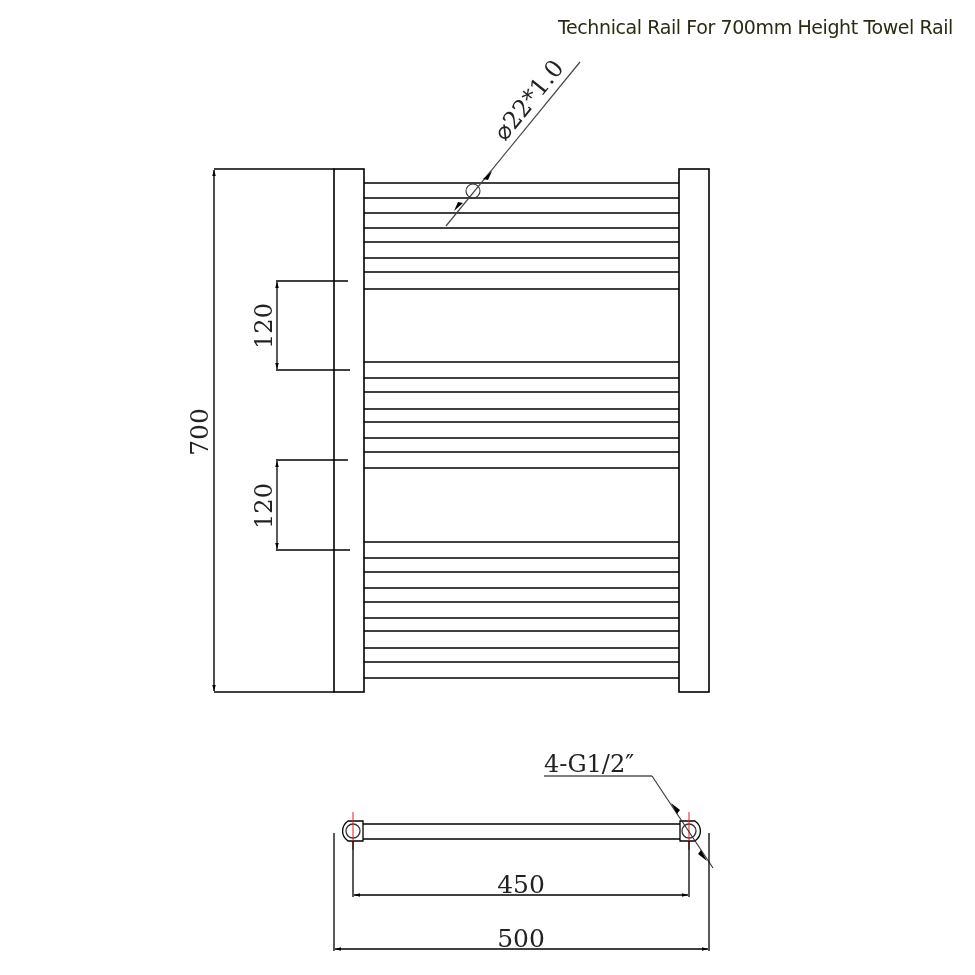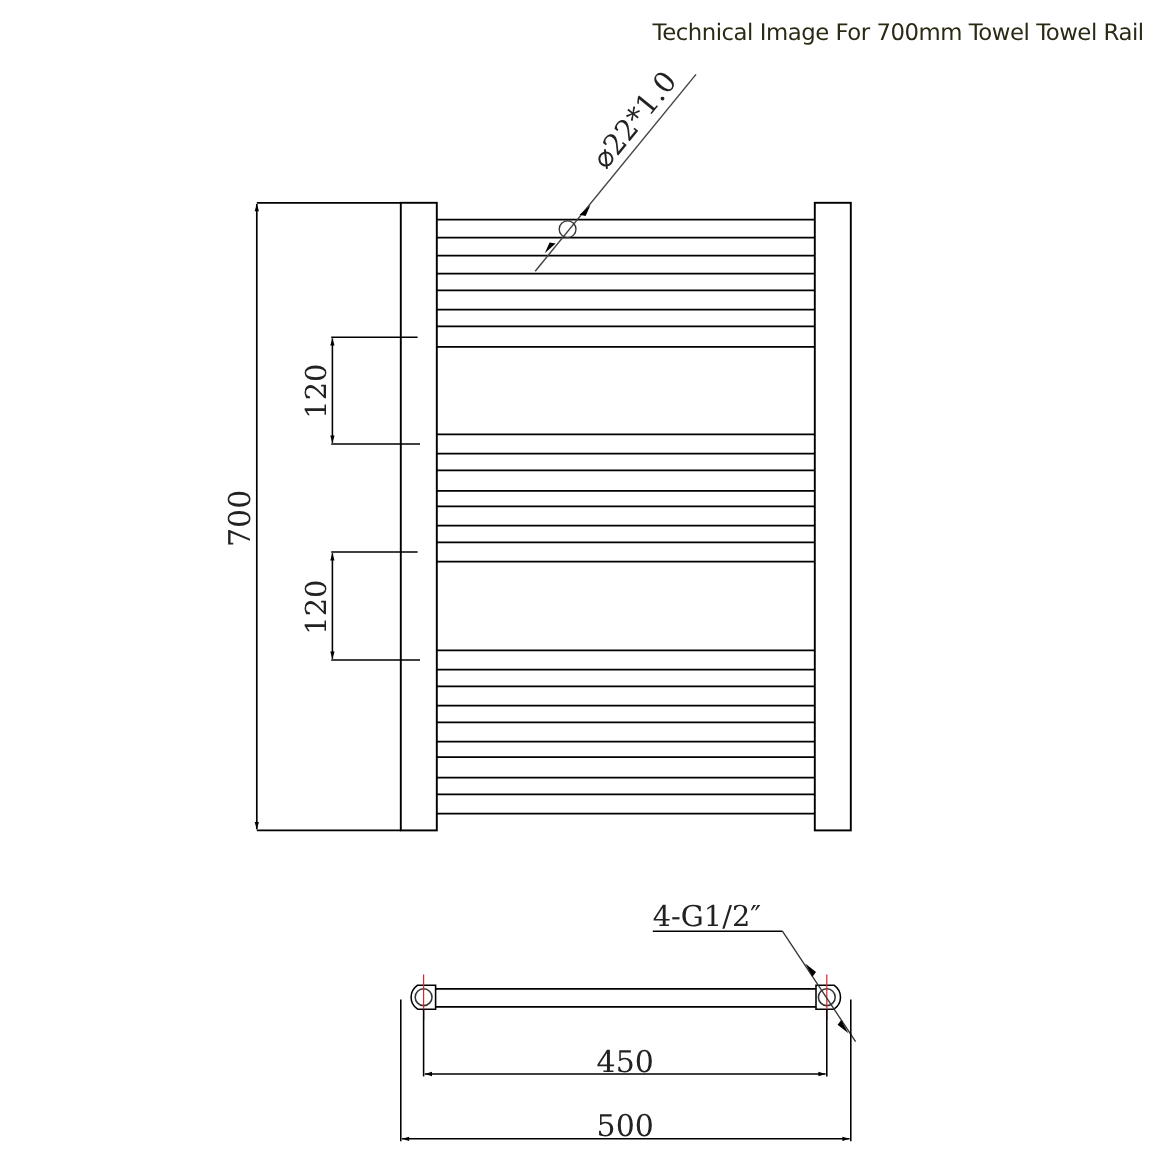--- a/index.html
+++ b/index.html
@@ -9,21 +9,21 @@
     font-family: "DejaVu Sans", sans-serif; font-size: 19px; color: #2b2a14;
     letter-spacing: -0.4px; white-space: nowrap;
   }
   svg { position: absolute; left: 0; top: 0; }
   .dimtxt { font-family: "DejaVu Serif", serif; font-size: 25px; fill: #222; }
   .dimtxt-sm { font-family: "DejaVu Serif", serif; font-size: 24px; fill: #222; }
 </style>
 </head>
 <body>
 
-<div class="title">Technical Image For 700mm Towel Towel Rail</div>
+<div class="title">Technical Rail For 700mm Height Towel Rail</div>
 
 <svg width="975" height="975" viewBox="0 0 975 975">
   <defs>
     <marker id="arr" viewBox="0 0 10 10" refX="10" refY="5" markerWidth="14" markerHeight="6" orient="auto-start-reverse" markerUnits="userSpaceOnUse">
       <path d="M0,2 L10,5 L0,8 z" fill="#000"></path>
     </marker>
   </defs>
 
   <g>
 

